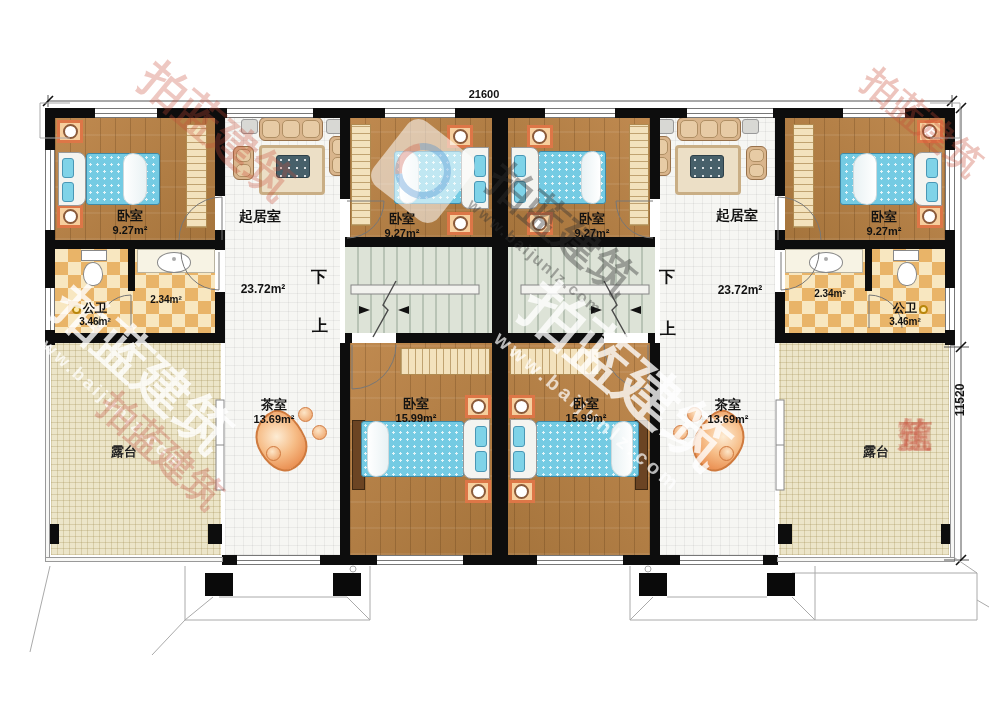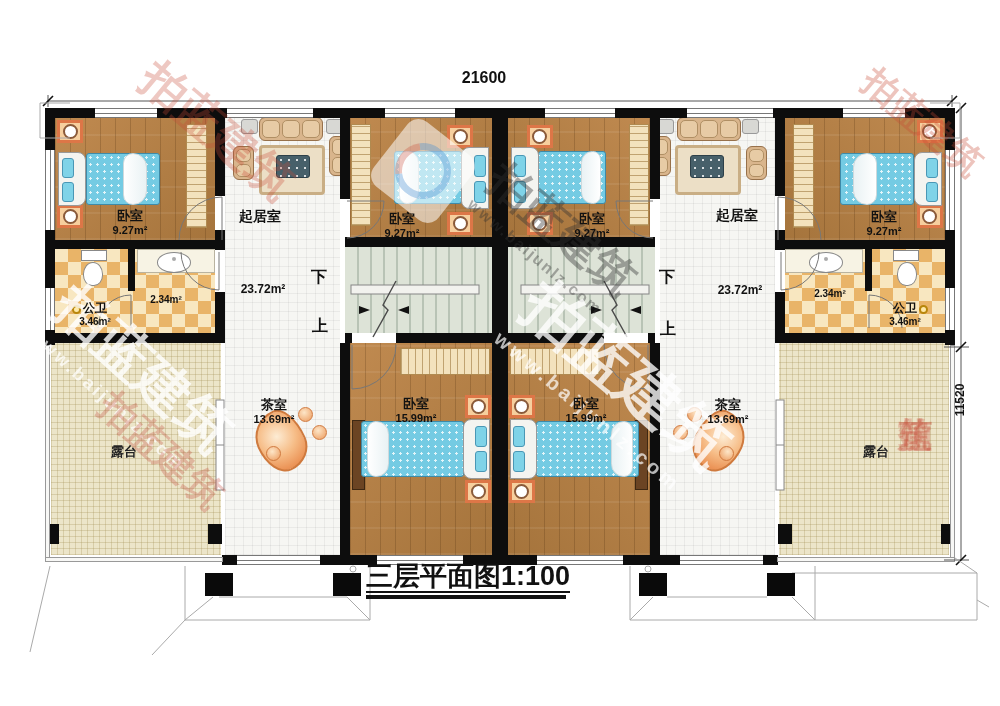--- a/index.html
+++ b/index.html
@@ -399,21 +399,21 @@
     <div class="wm" style="left:85px;top:425px;font-size:38px;color:rgba(190,60,45,.28);transform:rotate(42deg)">拍蓝建筑</div>
     <div class="wm2c" style="left:495px;top:330px;transform:rotate(40deg)">
       <div style="font-size:62px;color:rgba(255,255,255,.78)">拍蓝建筑</div>
       <div style="font-size:20px;color:rgba(255,255,255,.70);letter-spacing:4px">www.baijunlz.com</div>
     </div>
     <div class="wm" style="left:850px;top:98px;font-size:36px;color:rgba(198,70,50,.32);transform:rotate(40deg)">拍蓝建筑</div>
     <div class="wm vert" style="left:893px;top:390px;font-size:34px;color:rgba(198,70,50,.26)">拍蓝建筑</div>
   </div>
 
   <div class="labels">
-    <div class="lbl" style="left:484px;top:78px;font-size:16px">21600</div>
+    <div class="lbl" style="left:484px;top:94px;font-size:11px">21600</div>
     <div class="lbl rot" style="left:961px;top:400px;font-size:12px">11520</div>
 
     <div class="lbl" style="left:130px;top:205px">
       <div class="nm">卧室</div>
       <div class="ar">9.27m²</div>
     </div>
     <div class="lbl" style="left:402px;top:208px">
       <div class="nm">卧室</div>
       <div class="ar">9.27m²</div>
     </div>
@@ -463,19 +463,15 @@
     <div class="lbl" style="left:586px;top:393px">
       <div class="nm">卧室</div>
       <div class="ar">15.99m²</div>
     </div>
 
     <div class="lbl" style="left:124px;top:452px;font-size:13px;color:#222">露台</div>
     <div class="lbl" style="left:876px;top:452px;font-size:13px;color:#222">露台</div>
   </div>
 
   <div class="titleblock" style="left:366px;top:562px">
-    <div class="tb-left">
-      <div class="tb-main"><span>三层平面图</span><span>1:100</span></div>
-      <div class="tb-bar"></div>
-    </div>
   </div>
 
 </div>
 
 </body></html>

